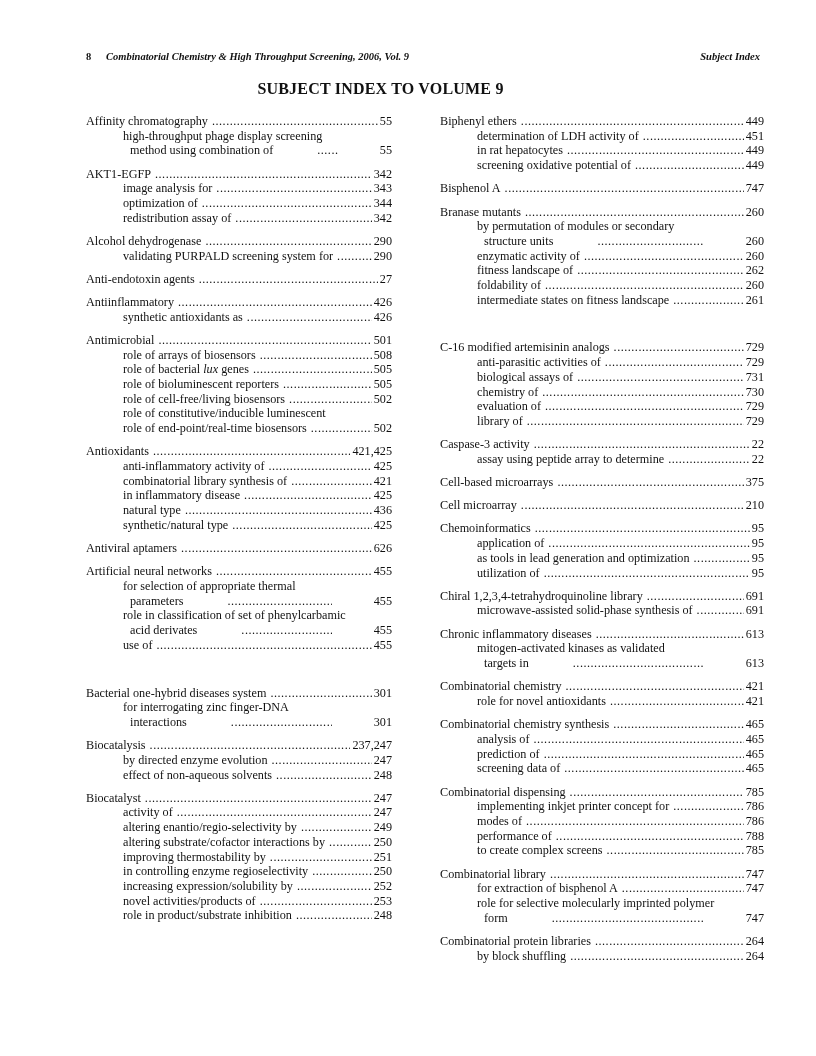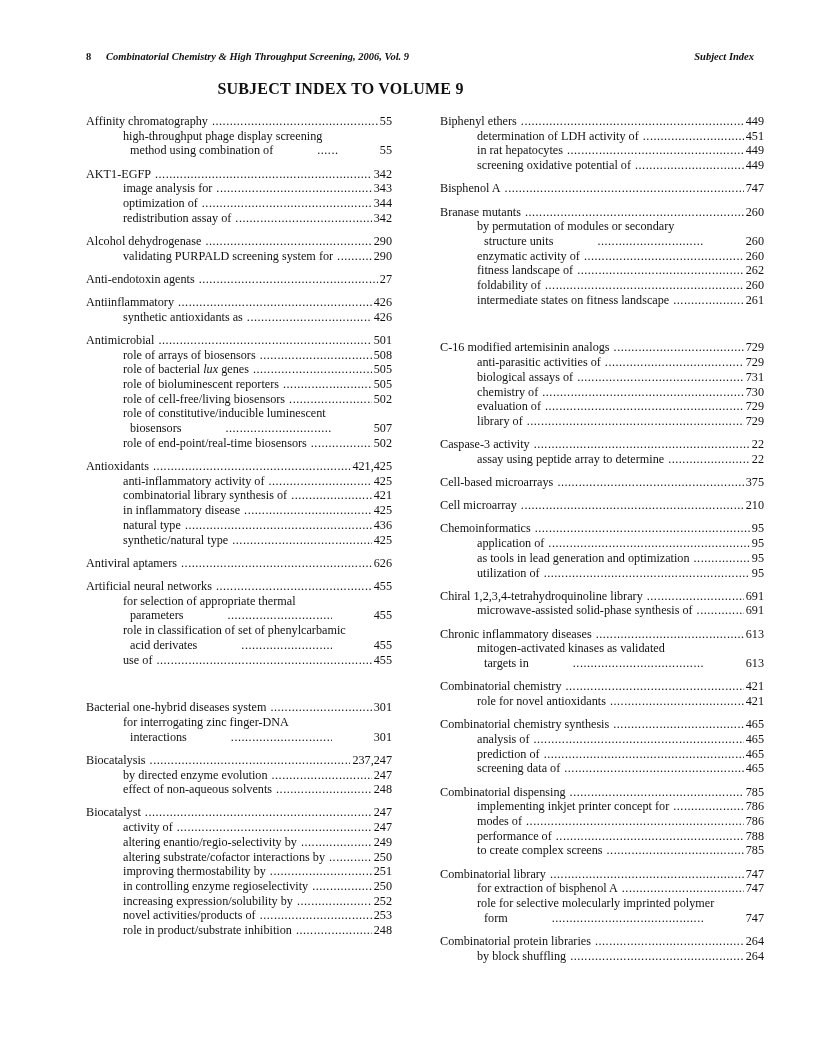--- a/index.html
+++ b/index.html
@@ -2,23 +2,23 @@
 <html><head>
 <meta charset="utf-8">
 <style>
   html, body { margin: 0; padding: 0; background: #ffffff; }
   body { width: 816px; height: 1056px; position: relative; overflow: hidden;
          font-family: "Liberation Serif", "DejaVu Serif", serif; color: #111; }
   .running-head { position: absolute; top: 51px; left: 86px; width: 680px; height: 14px;
                   font-size: 10.5px; font-style: italic; font-weight: bold; }
   .running-head .pg { font-style: normal; position: absolute; left: 0; top: 0; }
   .running-head .journal { position: absolute; left: 20px; top: 0; }
-  .running-head .section { position: absolute; right: 12px; top: 0; }
+  .running-head .section { position: absolute; right: 6px; top: 0; }
   .title { position: absolute; top: 80px; left: 0; width: 681px; text-align: center;
-           font-size: 16px; font-weight: bold; letter-spacing: 0.2px; }
+           font-size: 16px; font-weight: bold; letter-spacing: 0.2px; padding-left: 40px; }
   .col { position: absolute; top: 114px; font-size: 12.2px; line-height: 14.7px; }
   .col.left { left: 86px; width: 306px; }
   .col.right { left: 440px; width: 324px; }
   .group { margin-bottom: 8.5px; }
   .group.big-gap { margin-top: 33px; }
   .line { display: flex; align-items: baseline; white-space: nowrap; }
   .line.sub { padding-left: 37px; }
   .line.cont { padding-left: 44px; gap: 40px; }
   .line .txt { flex: 0 0 auto; }
   .line .dots { flex: 1 1 auto; overflow: hidden; margin: 0 2px 0 4px; letter-spacing: 0.5px; }
@@ -128,25 +128,20 @@
         <span class="num">505</span>
       </div>
       <div class="line sub">
         <span class="txt">role of cell-free/living biosensors</span>
         <span class="dots"></span>
         <span class="num">502</span>
       </div>
       <div class="line sub nodots">
         <span class="txt">role of constitutive/inducible luminescent</span>
       </div>
-      <div class="line cont">
-        <span class="txt">biosensors</span>
-        <span class="dots"></span>
-        <span class="num">507</span>
-      </div>
       <div class="line sub">
         <span class="txt">role of end-point/real-time biosensors</span>
         <span class="dots"></span>
         <span class="num">502</span>
       </div>
     </div>
     <div class="group">
       <div class="line main">
         <span class="txt">Antioxidants</span>
         <span class="dots"></span>

